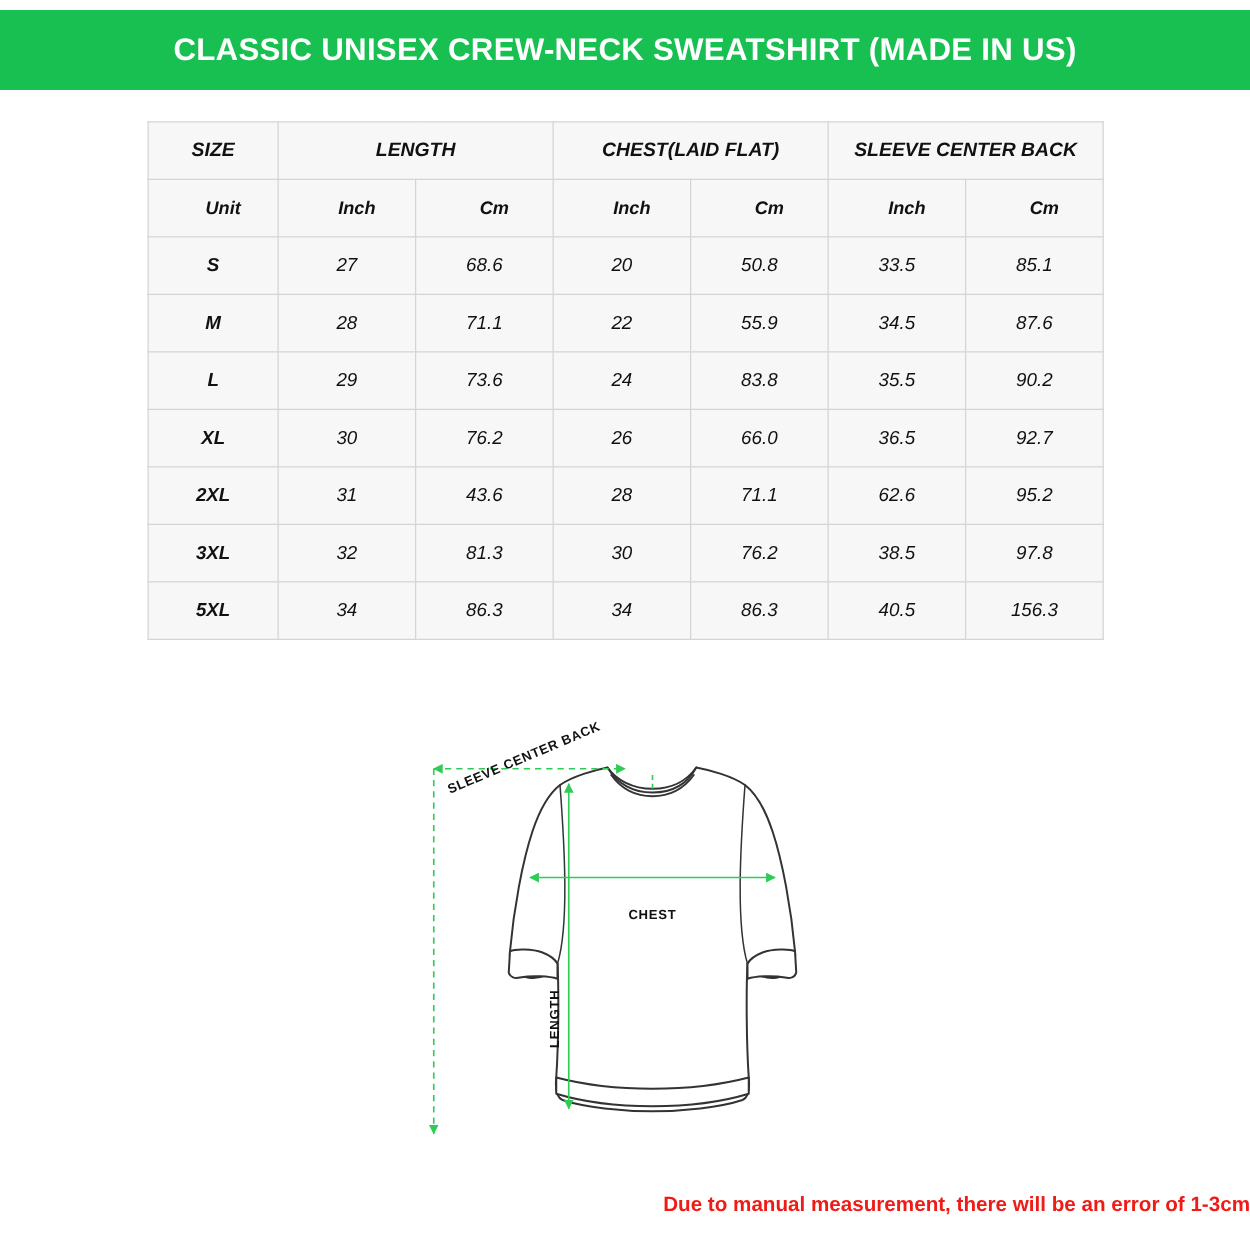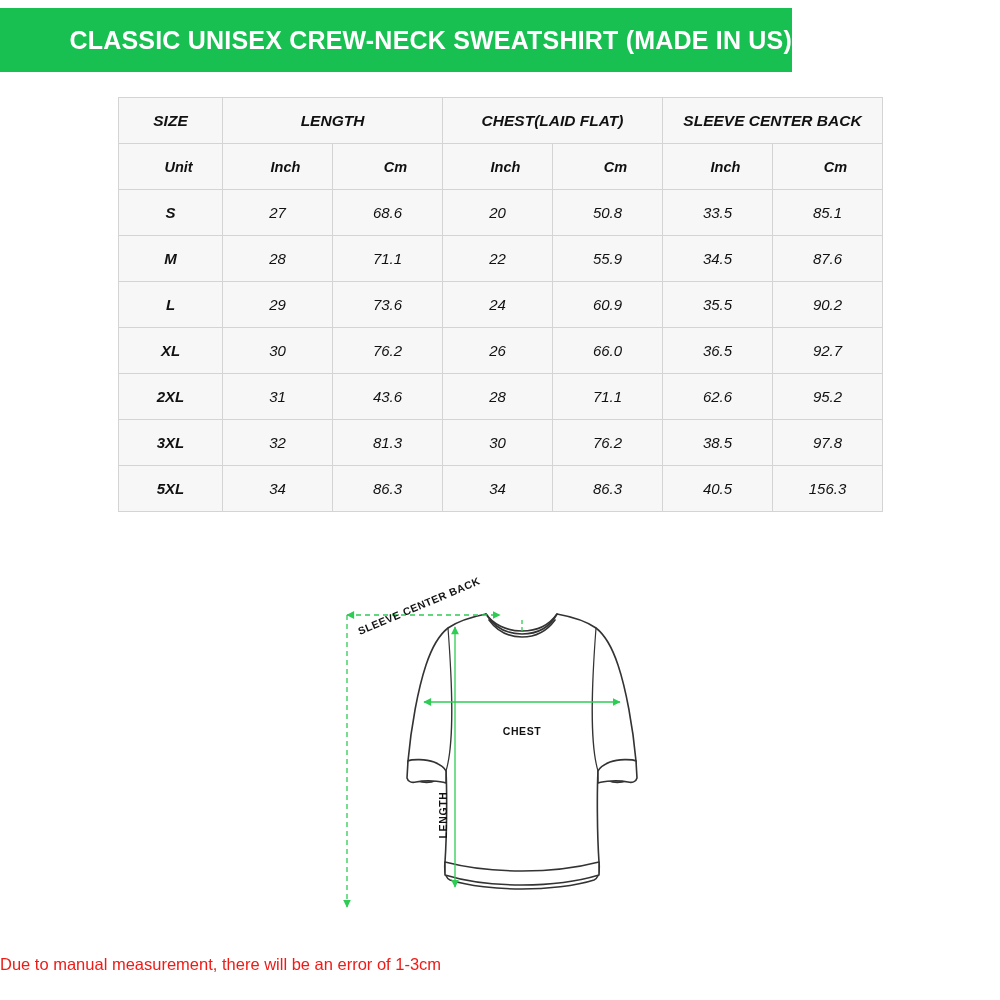--- a/index.html
+++ b/index.html
@@ -19,26 +19,26 @@
     width: 1000px;
     height: 1000px;
     box-sizing: border-box;
   }
 
   
   .banner {
     position: absolute;
     left: 0;
     top: 8px;
-    width: 792px;
+    width: 1000px;
     height: 64px;
     background: #18c052;
     display: flex;
     align-items: center;
-    justify-content: flex-end;
+    justify-content: center;
   }
   .banner-title {
     color: #ffffff;
     font-size: 25px;
     font-weight: bold;
     letter-spacing: 0.2px;
     text-align: center;
   }
 
   
@@ -92,24 +92,24 @@
     height: 350px;
   }
   .illus svg { display: block; }
 
   
   .footnote {
     position: absolute;
     left: 0;
     top: 955px;
     width: 1000px;
-    text-align: left;
+    text-align: right;
     color: #ef1b16;
     font-size: 16.5px;
-    font-weight: normal;
+    font-weight: bold;
   }
 </style>
 </head>
 <body>
 
 <div class="page">
 
   <div class="banner">
     <div class="banner-title">CLASSIC UNISEX CREW-NECK SWEATSHIRT (MADE IN US)</div>
   </div>
@@ -159,21 +159,21 @@
           <td>22</td>
           <td>55.9</td>
           <td>34.5</td>
           <td>87.6</td>
         </tr>
         <tr>
           <td class="sizecol">L</td>
           <td>29</td>
           <td>73.6</td>
           <td>24</td>
-          <td>60.9</td>
+          <td>83.8</td>
           <td>35.5</td>
           <td>90.2</td>
         </tr>
         <tr>
           <td class="sizecol">XL</td>
           <td>30</td>
           <td>76.2</td>
           <td>26</td>
           <td>66.0</td>
           <td>36.5</td>

